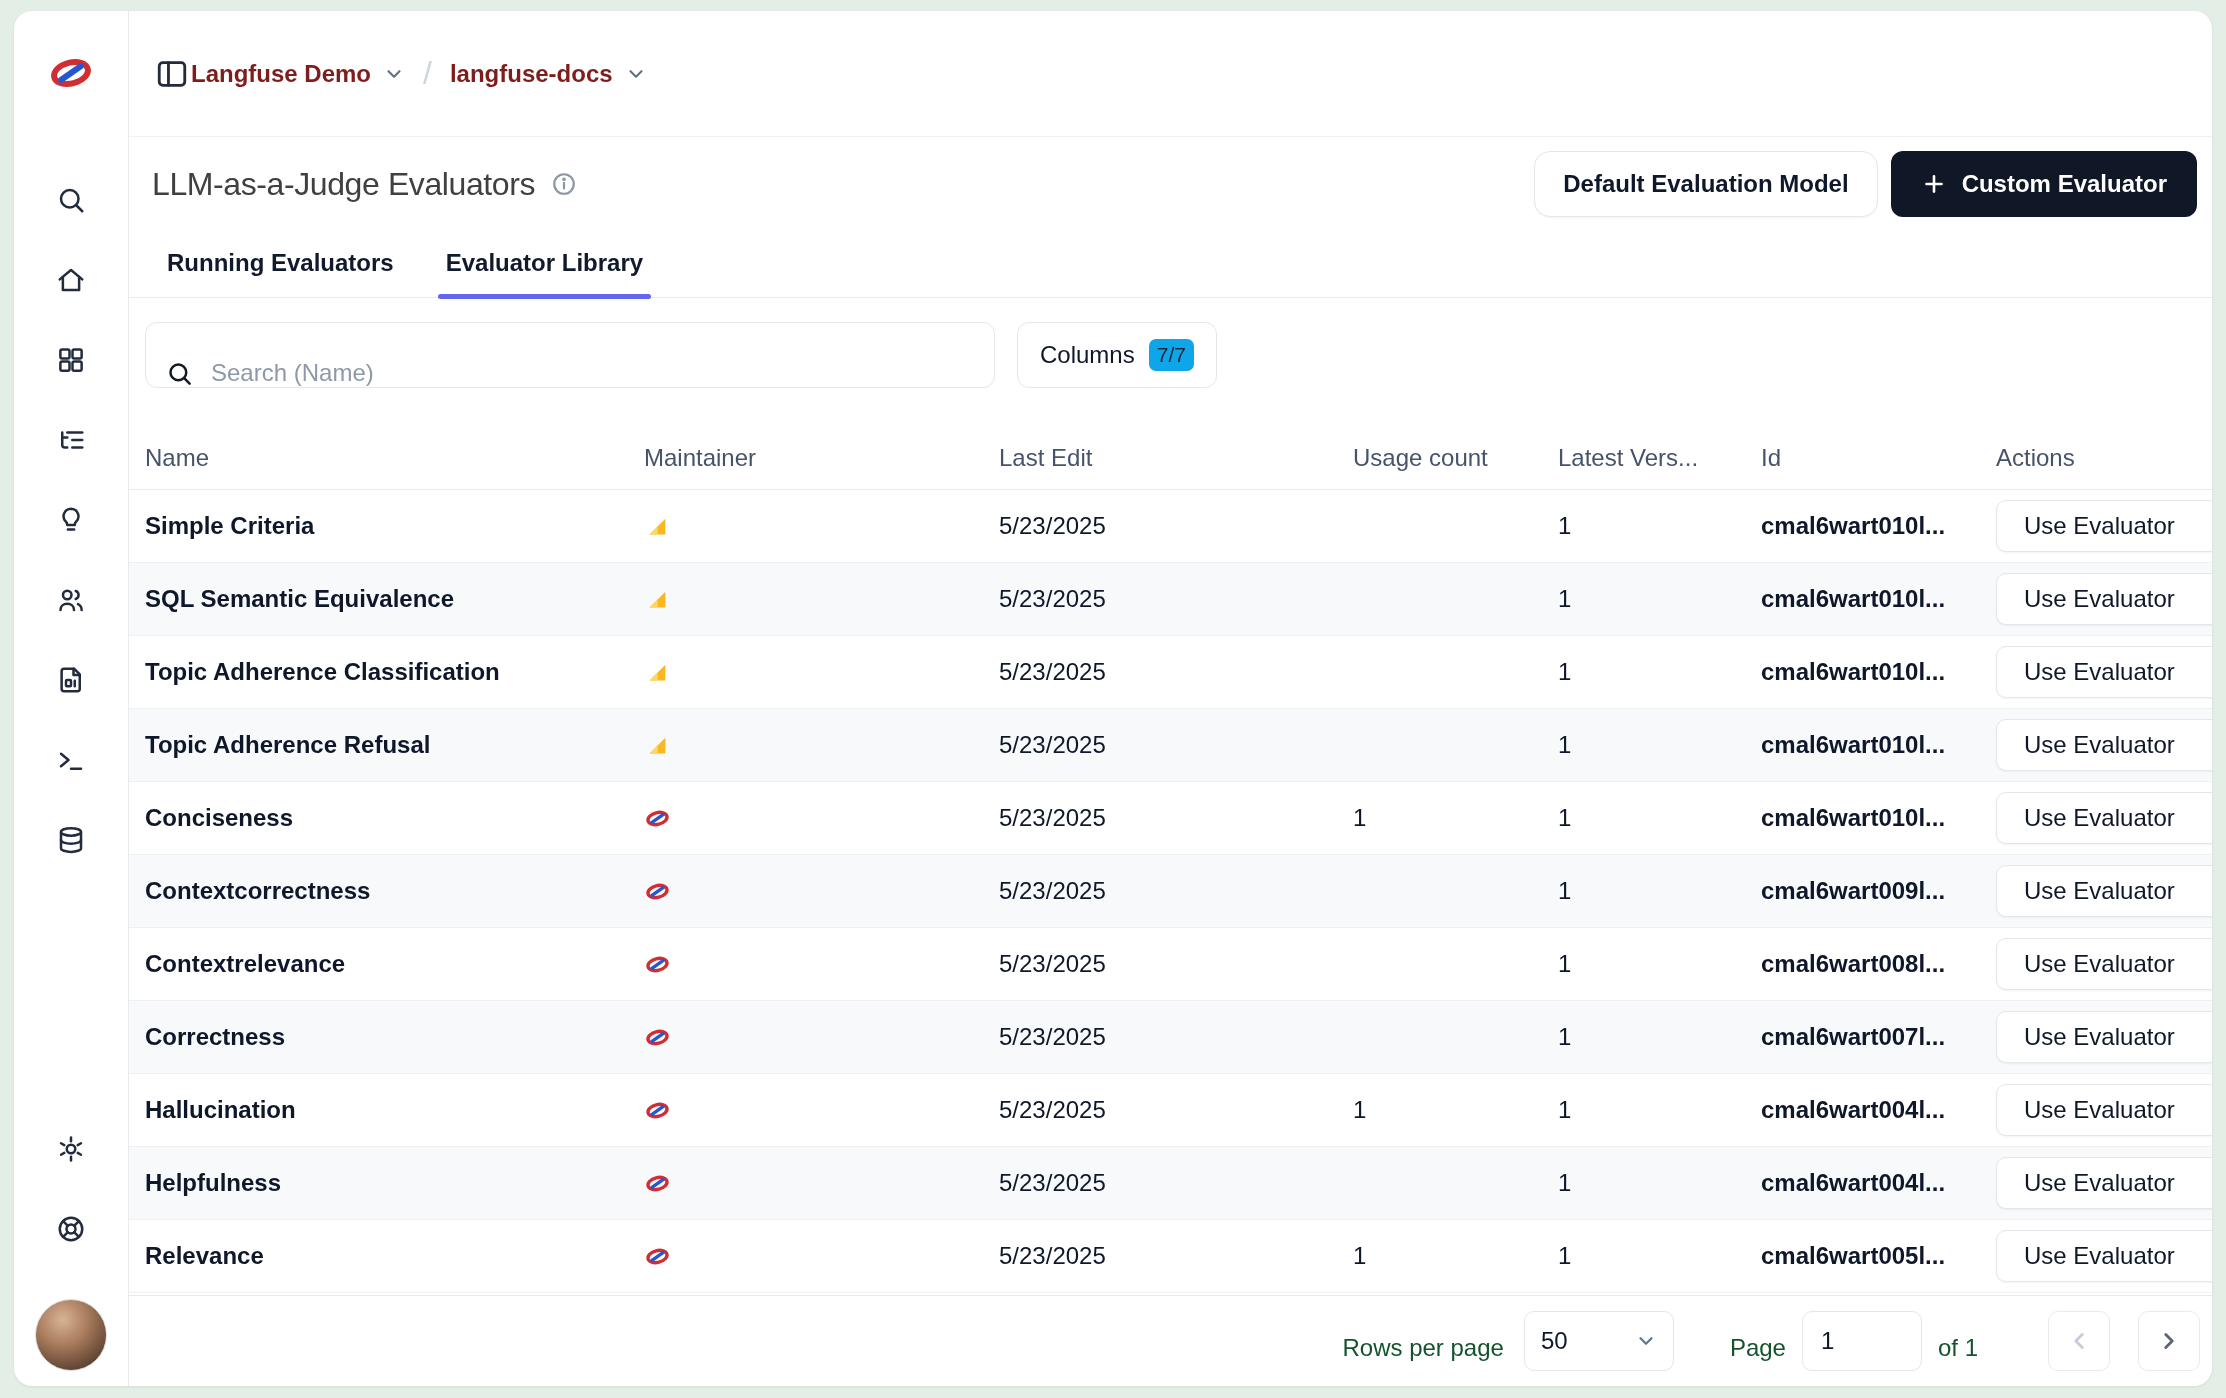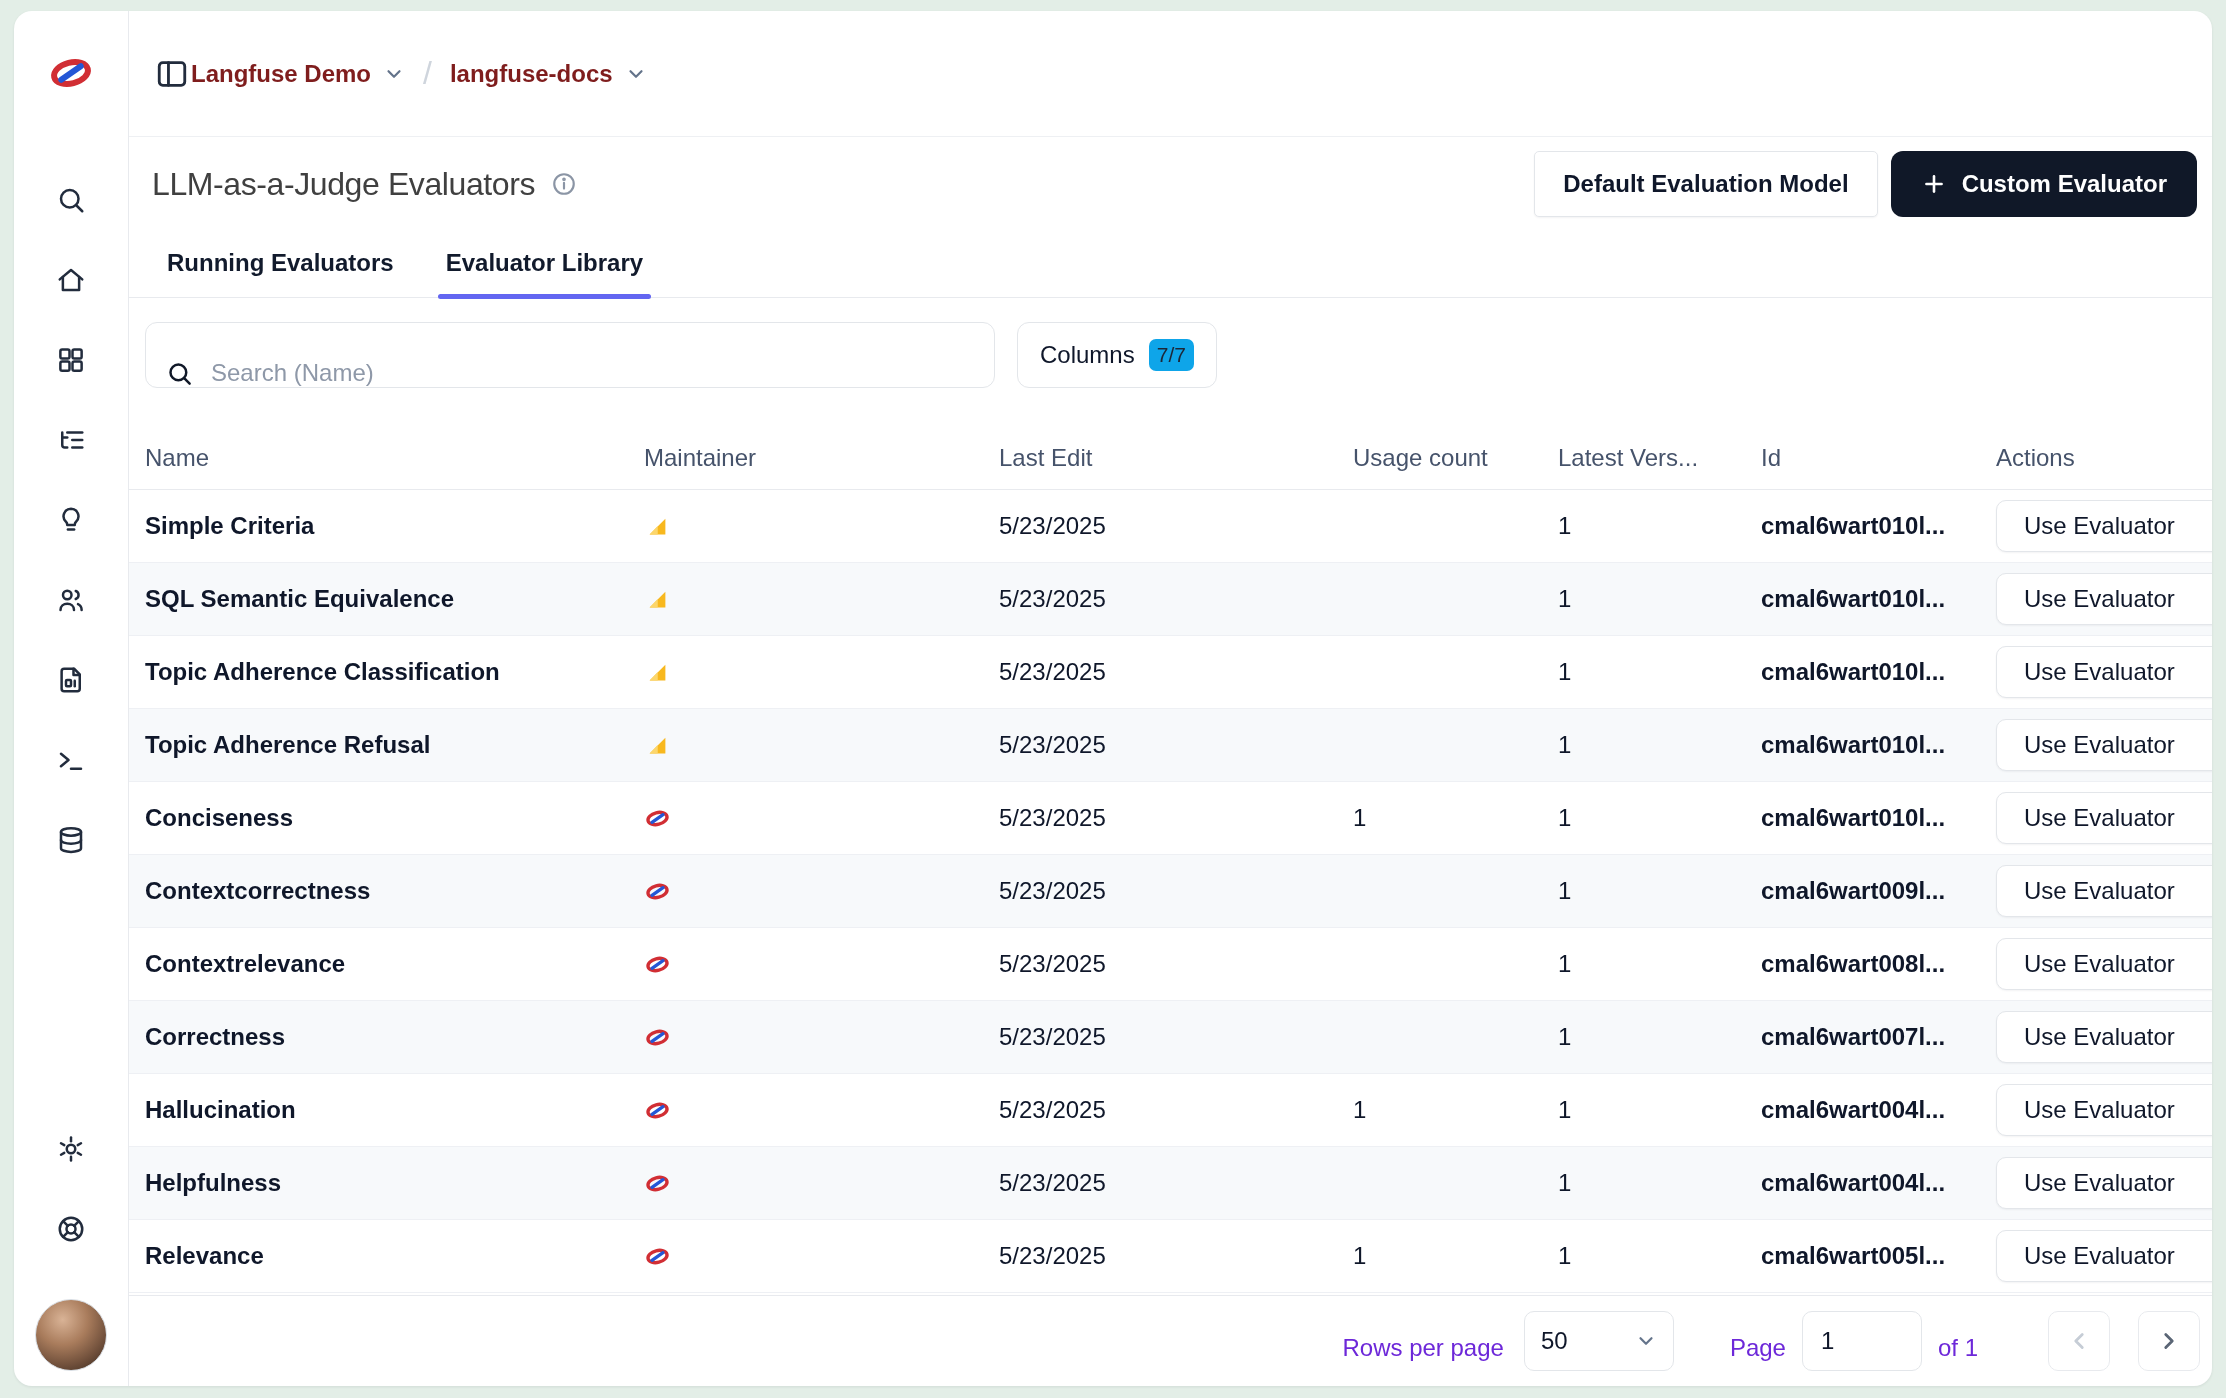--- a/index.html
+++ b/index.html
@@ -62,21 +62,21 @@
 
   
   .page-head { border-bottom: 1.5px solid #e8eaee; flex: 0 0 auto; }
   .title-row { display: flex; align-items: center; height: 66px; margin: 14px 15px 0 23px; }
   h1 { font-size: 32px; font-weight: 400; letter-spacing: -0.4px; color: #404040; }
   .info { margin-left: 16px; width: 26px; height: 26px; cursor: pointer; }
   .info svg { width: 26px; height: 26px; display: block; fill: none; stroke: #8b95a5; stroke-width: 2; stroke-linecap: round; }
   .head-actions { margin-left: auto; display: flex; gap: 13px; }
   .btn-outline {
     height: 66px; padding: 0 28px;
-    background: #fff; border: 1.5px solid #e3e6ea; border-radius: 5px;
+    background: #fff; border: 1.5px solid #e3e6ea; border-radius: 16px;
     font: 600 24px "Liberation Sans", sans-serif; color: #0f172a;
     box-shadow: 0 1px 2px rgba(16,24,40,.05); cursor: pointer;
   }
   .btn-dark {
     height: 66px; padding: 0 30px;
     background: var(--dark-btn, #101828); border: none; border-radius: 12px;
     font: 600 24px "Liberation Sans", sans-serif; color: #ffffff;
     display: flex; align-items: center; gap: 15px; cursor: pointer;
   }
   .btn-dark svg { width: 26px; height: 26px; fill: none; stroke: #fff; stroke-width: 2.4; stroke-linecap: round; }
@@ -143,21 +143,21 @@
   }
   .c-actions { overflow: visible; }
 
   
   .pagination {
     flex: 0 0 91px; height: 91px;
     border-top: 1.5px solid #e8eaee;
     display: flex; align-items: center; justify-content: flex-end;
     padding-right: 12px;
   }
-  .plabel { font: 400 24px "Liberation Sans", sans-serif; color: #6d28d9; margin-top: 13px; }
+  .plabel { font: 400 24px "Liberation Sans", sans-serif; color: #14532d; margin-top: 13px; }
   .select {
     margin-left: 20px; width: 150px; height: 60px;
     border: 1.5px solid #e3e6ea; border-radius: 10px; background: #fff;
     display: flex; align-items: center; justify-content: space-between; padding: 0 16px;
     font: 400 24px "Liberation Sans", sans-serif; color: #0f172a; cursor: pointer;
   }
   .select svg { width: 22px; height: 22px; fill: none; stroke: #64748b; stroke-width: 2.4; stroke-linecap: round; stroke-linejoin: round; }
   .page-label { margin-left: 56px; }
   .page-input {
     margin-left: 16px; width: 120px; height: 60px;

